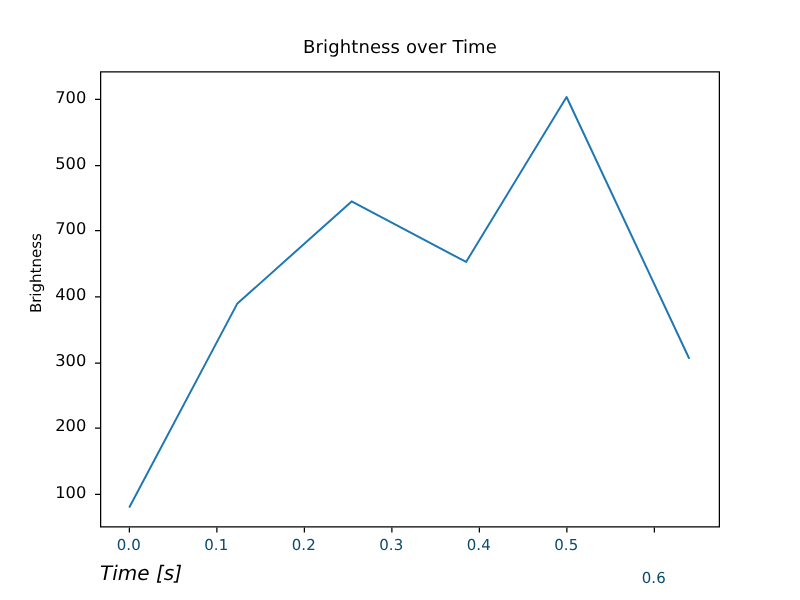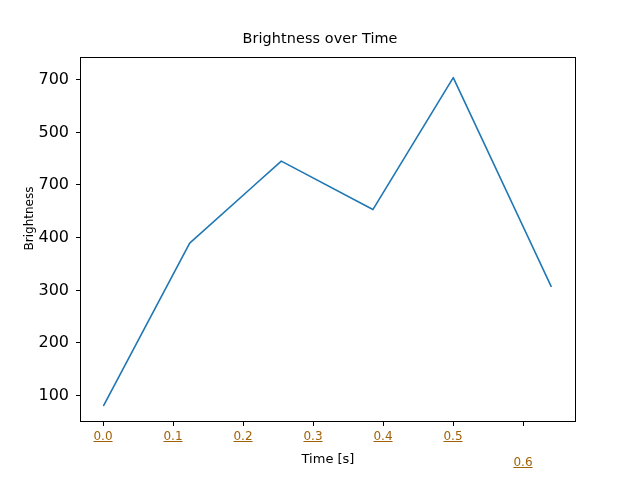--- a/index.html
+++ b/index.html
@@ -45,57 +45,56 @@
     position: absolute;
     left: 0;
     top: 0;
     width: 496px;
     height: 365px;
     display: block;
   }
   .ytick-label {
     position: absolute;
     text-align: right;
-    font-size: 16px;
+    font-size: 13px;
     color: #000000;
     line-height: 12px;
     width: 60px;
   }
   .xtick-label {
     position: absolute;
     text-align: center;
     font-size: 12px;
-    color: #a16207;
+    color: #0c4a6e;
     line-height: 12px;
     width: 60px;
-    text-decoration: underline;
   }
   .ytick-mark {
     position: absolute;
     left: 76px;
     width: 4px;
     height: 0;
     border-top: 1.1px solid #000000;
   }
   .xtick-mark {
     position: absolute;
     top: 422px;
     width: 0;
     height: 4px;
     border-left: 1.1px solid #000000;
   }
   #xlabel {
     position: absolute;
     left: 80px;
     top: 452px;
     width: 496px;
-    text-align: center;
-    font-size: 13px;
+    font-size: 16px;
     color: #000000;
     line-height: 13px;
+    font-style: italic;
   }
   #ylabel {
     position: absolute;
     left: -31px;
     top: 212px;
     width: 120px;
     text-align: center;
     font-size: 12px;
     color: #000000;
     transform: rotate(-90deg);

